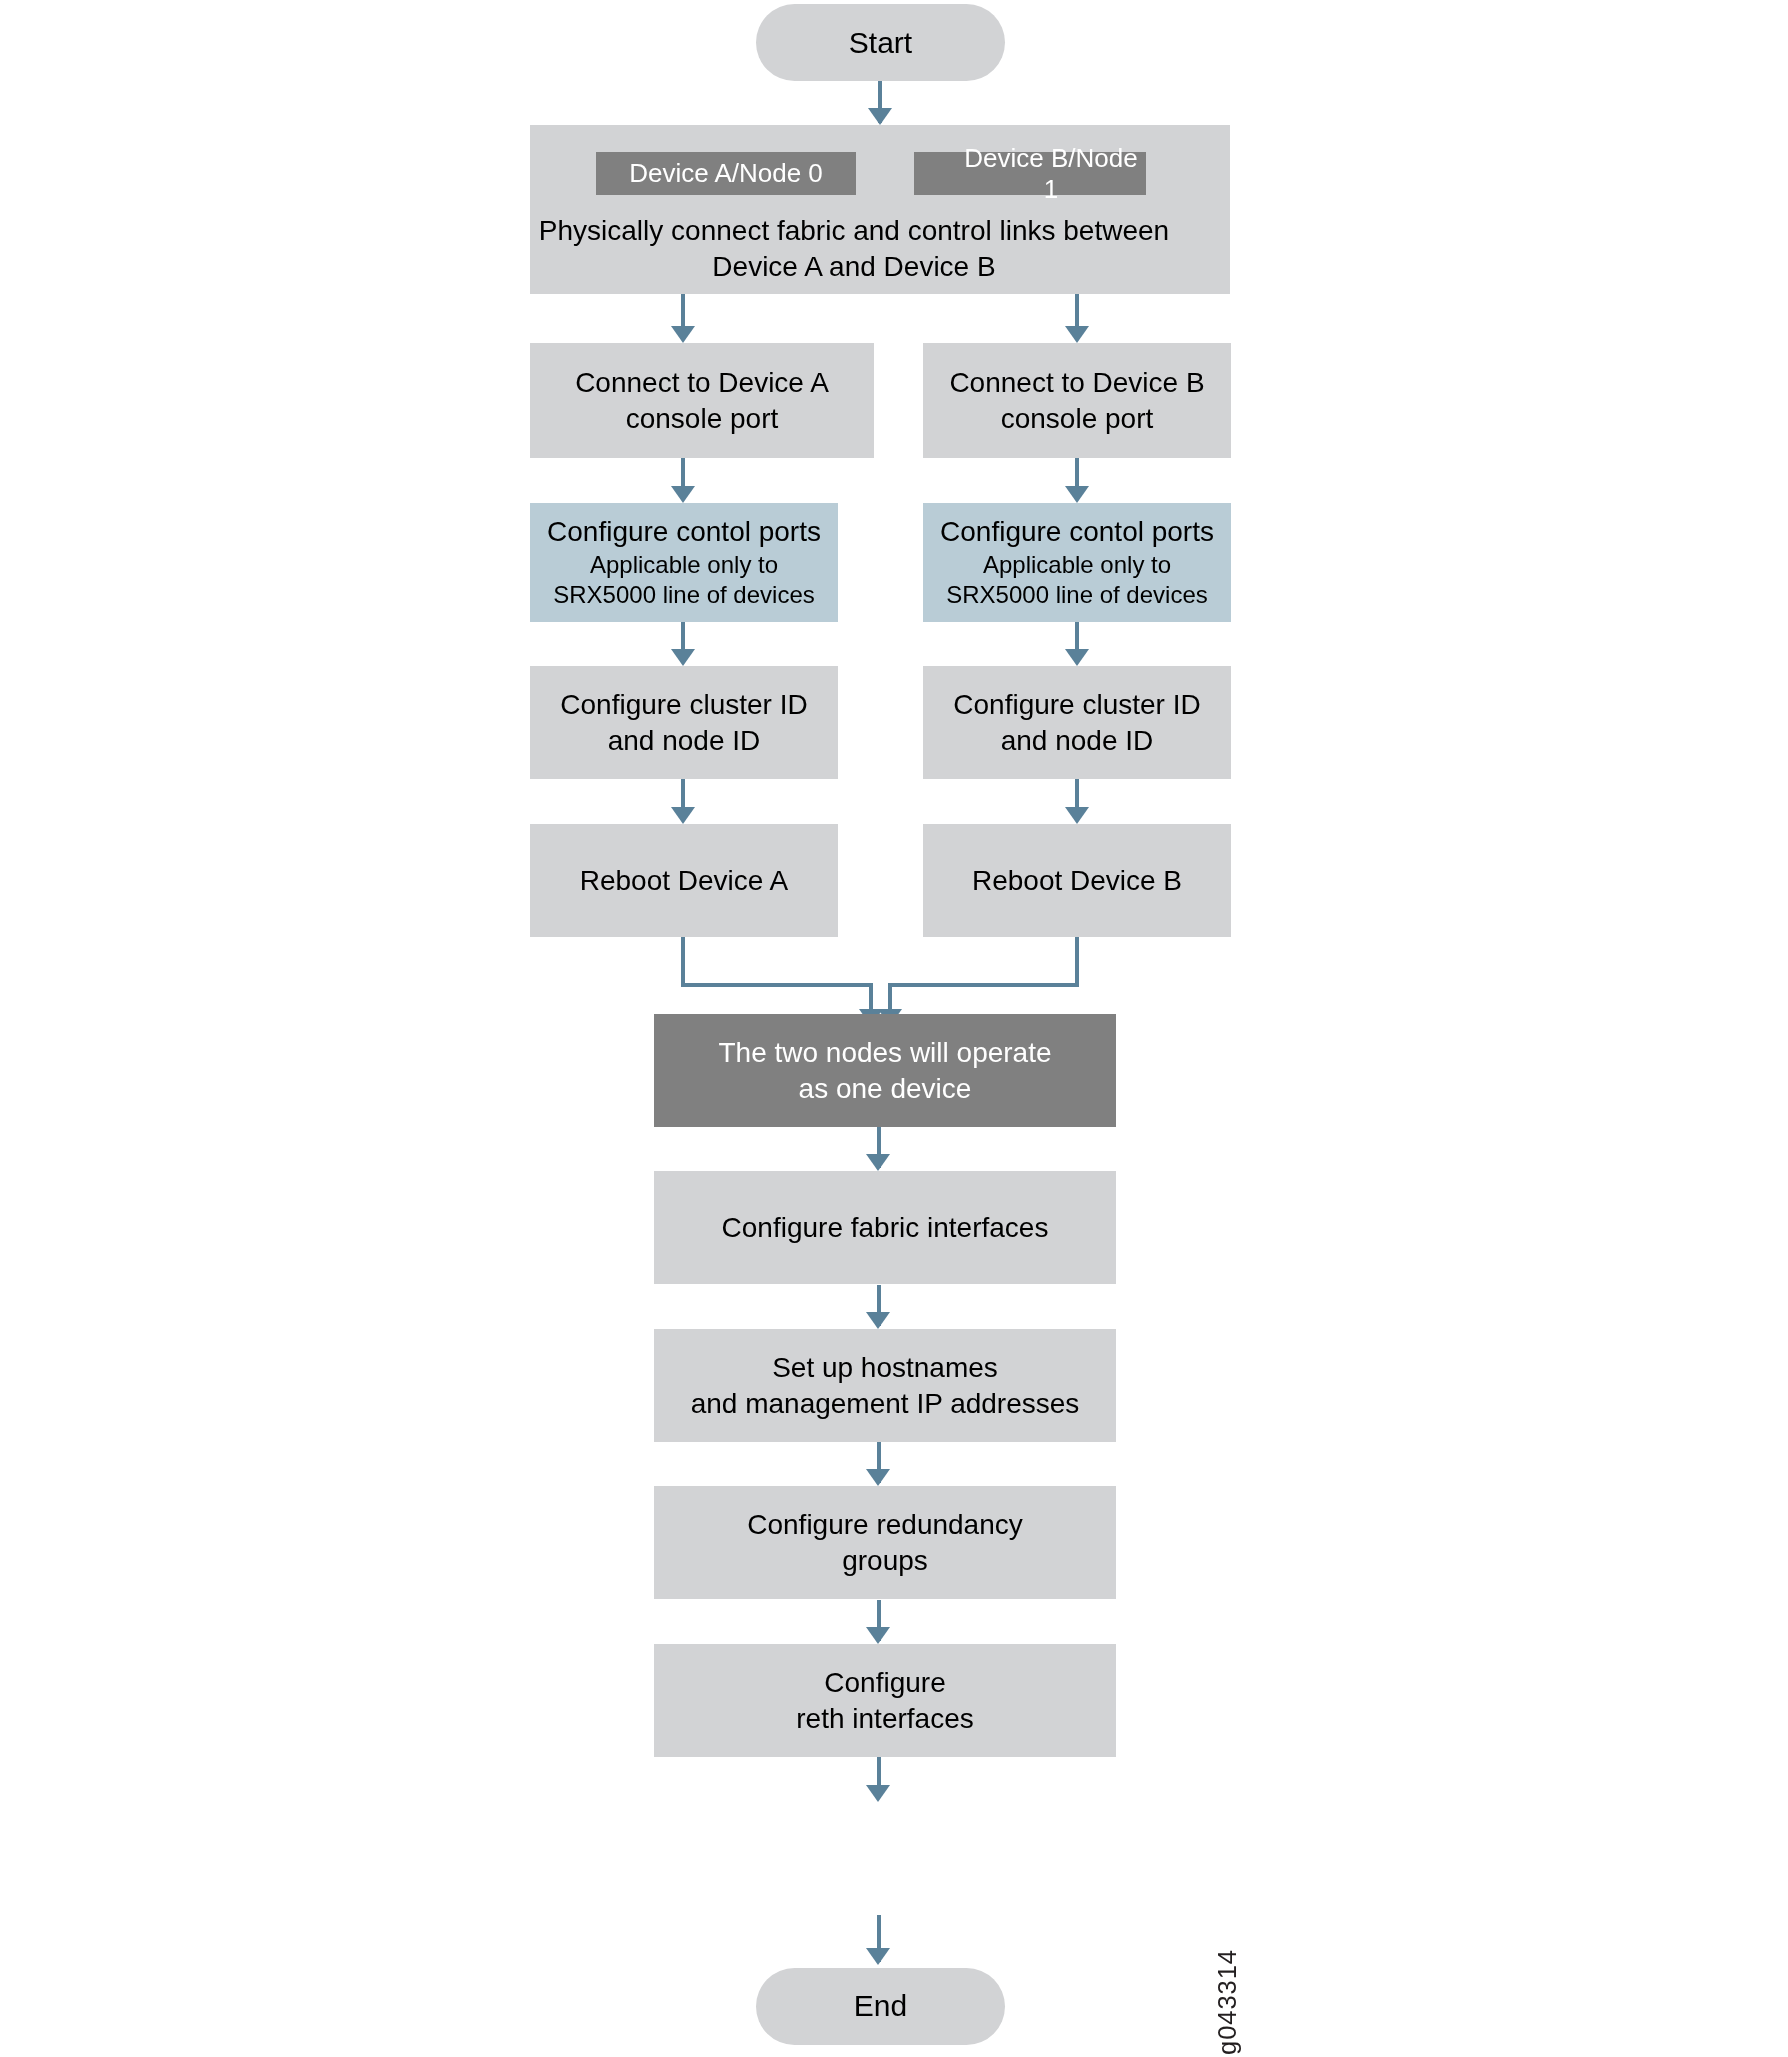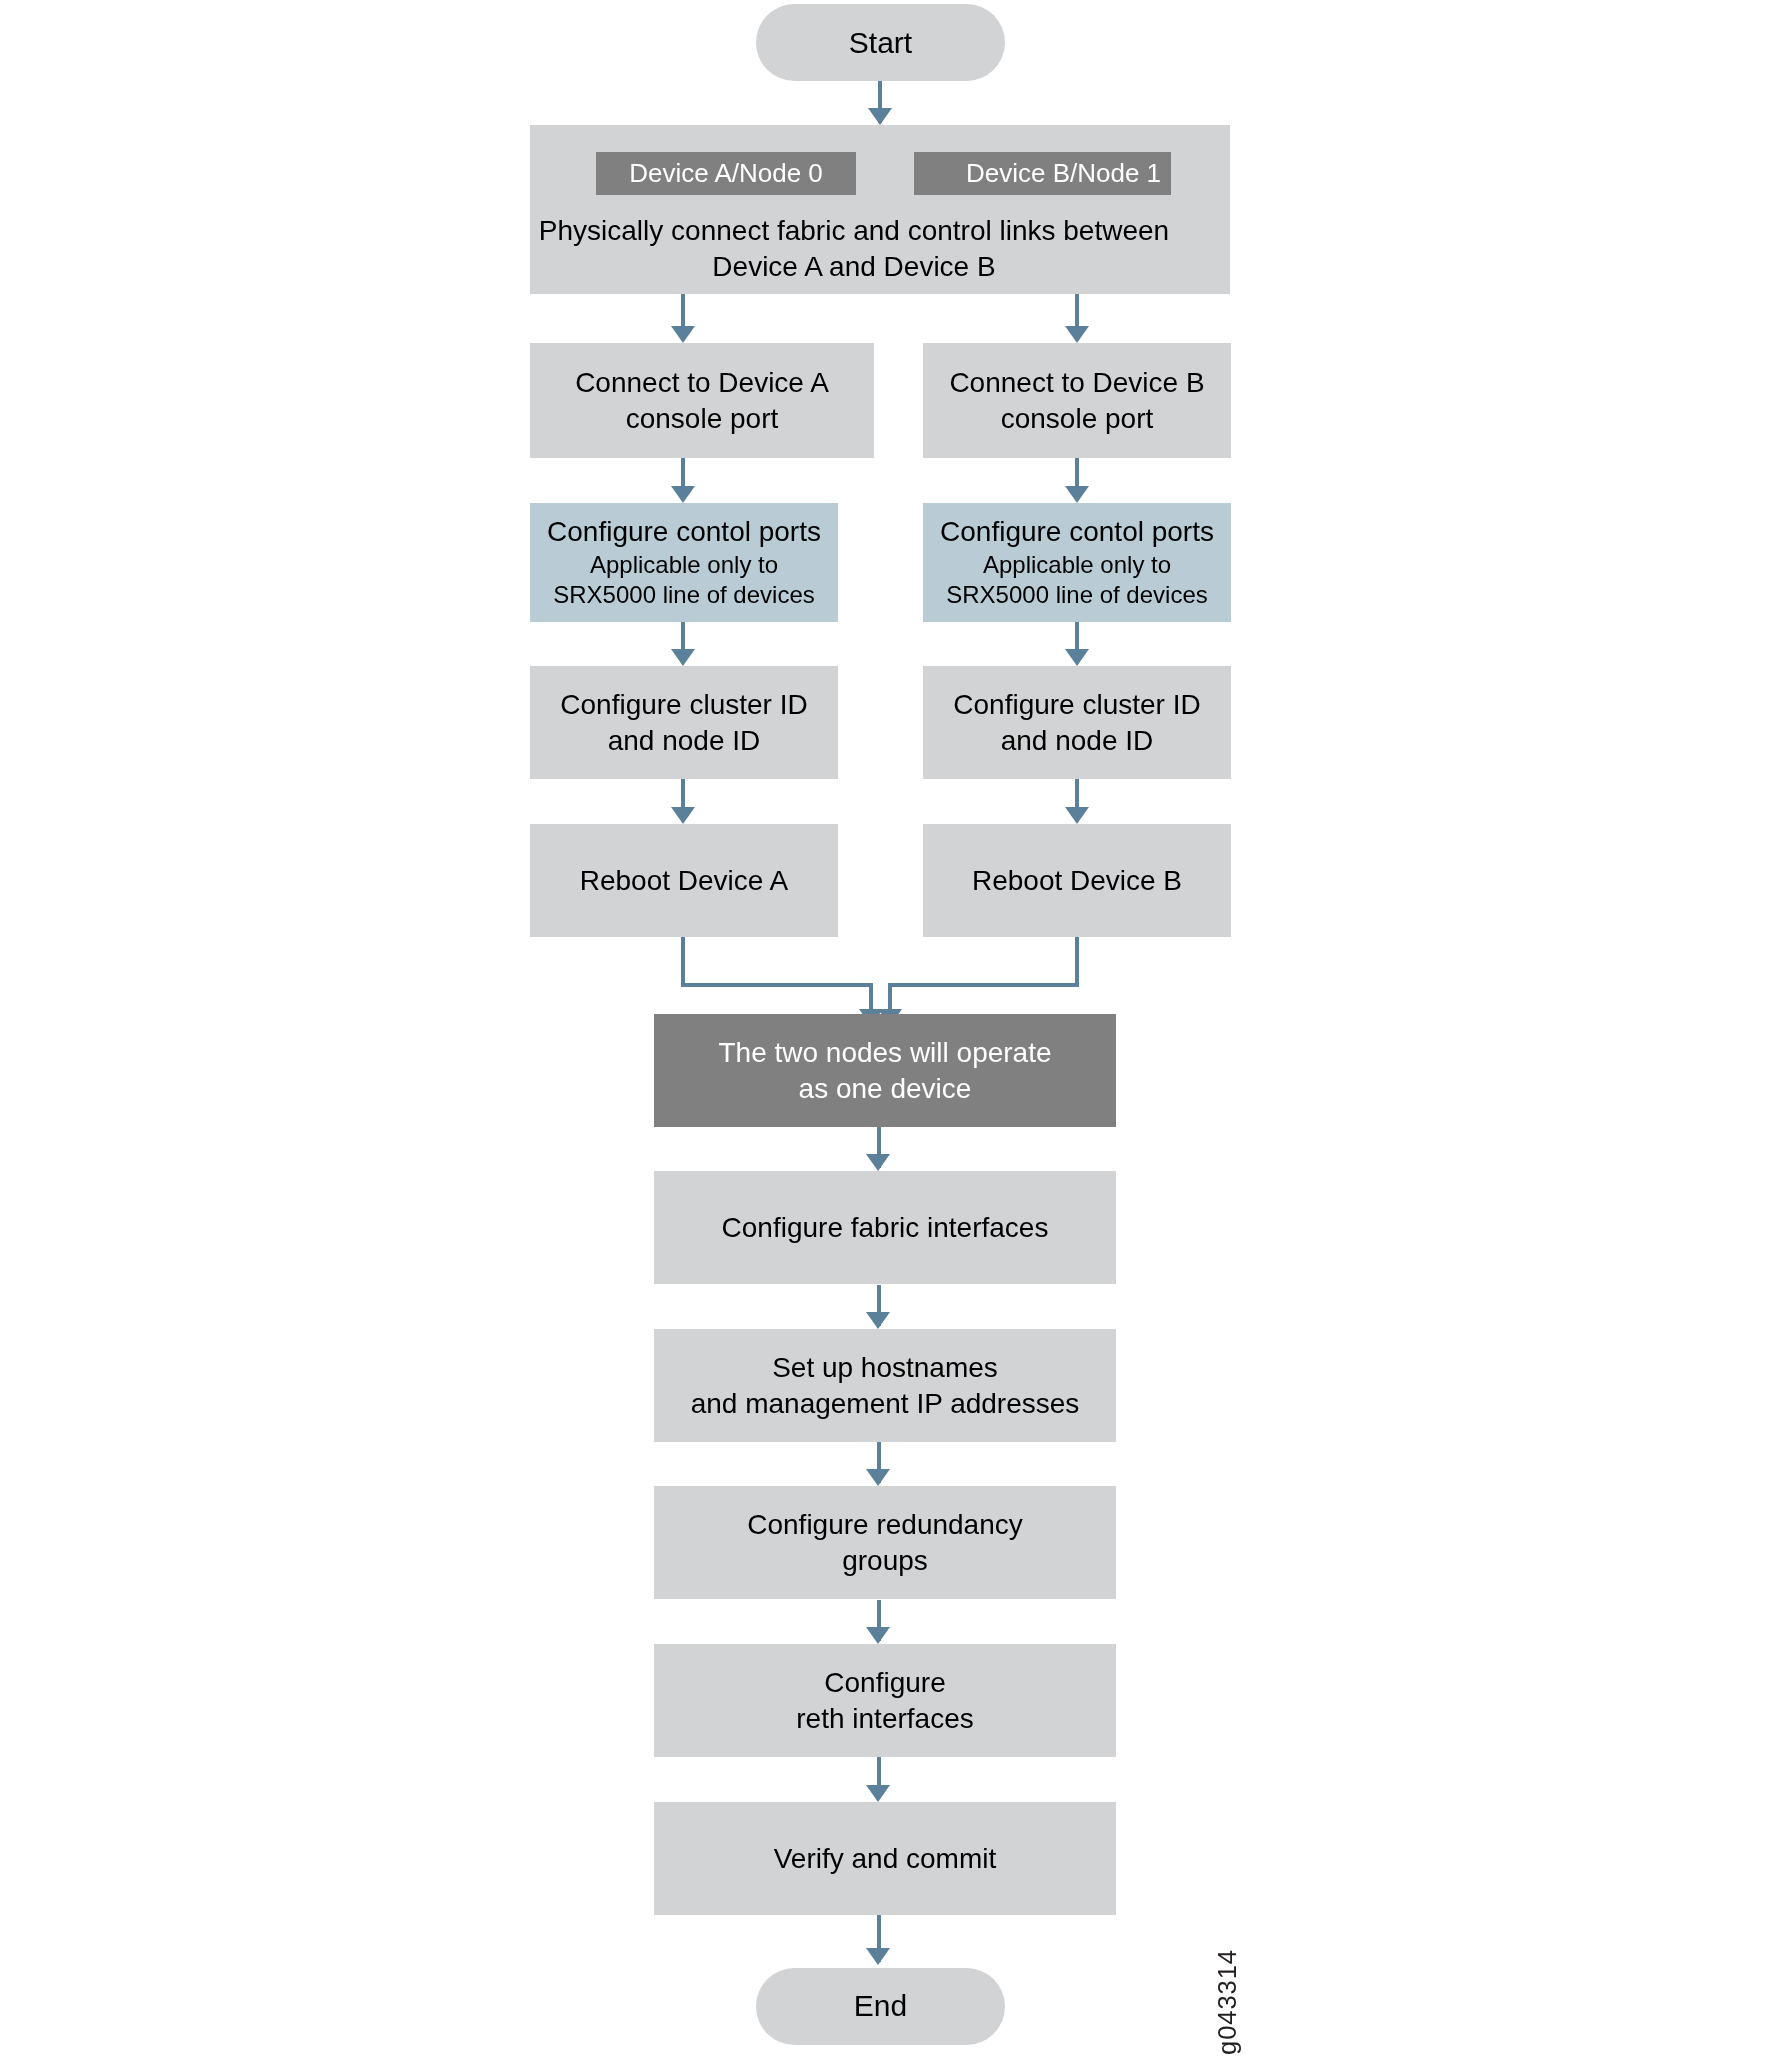--- a/index.html
+++ b/index.html
@@ -106,21 +106,21 @@
   </div>
 
   <div class="conn conn-v" style="left:878px; top:81px; height:42px;"></div>
   <div class="arrowhead" style="left:868px; top:108px;"></div>
 
   <div class="container-box" style="left:530px; top:125px; width:700px; height:169px;">
   </div>
   <div class="device-tag" style="left:596px; top:152px; width:260px; height:43px;">
     <span class="line">Device A/Node 0</span>
   </div>
-  <div class="device-tag" style="left:914px; top:152px; width:257px; height:43px;padding-left:42px;">
+  <div class="device-tag" style="left:914px; top:152px; width:232px; height:43px;padding-left:42px;">
     <span class="line">Device B/Node 1</span>
   </div>
   <div class="container-caption" style="left:504px; top:213px; width:700px;">
     <span class="line">Physically connect fabric and control links</span>
     <span class="line">between Device A and Device B</span>
   </div>
 
   <div class="conn conn-v" style="left:681px; top:294px; height:46px;"></div>
   <div class="arrowhead" style="left:671px; top:326px;"></div>
 
@@ -223,23 +223,20 @@
   <div class="arrowhead" style="left:866px; top:1627px;"></div>
 
   <div class="node process fill-light" style="left:654px; top:1644px; width:462px; height:113px;">
     <span class="line">Configure</span>
     <span class="line">reth interfaces</span>
   </div>
 
   <div class="conn conn-v" style="left:877px; top:1757px; height:41px;"></div>
   <div class="arrowhead" style="left:866px; top:1785px;"></div>
 
-  <div class="node process fill-light" style="left:654px; top:1802px; width:462px; height:113px;">
-    <span class="line">Verify and commit</span>
-  </div>
 
   <div class="conn conn-v" style="left:877px; top:1915px; height:47px;"></div>
   <div class="arrowhead" style="left:866px; top:1948px;"></div>
 
   <div class="node terminator fill-light" style="left:756px; top:1968px; width:249px; height:77px;">
     <span class="line">End</span>
   </div>
 
   <div class="watermark" style="left:1213px; top:1949px;">g043314</div>
 

